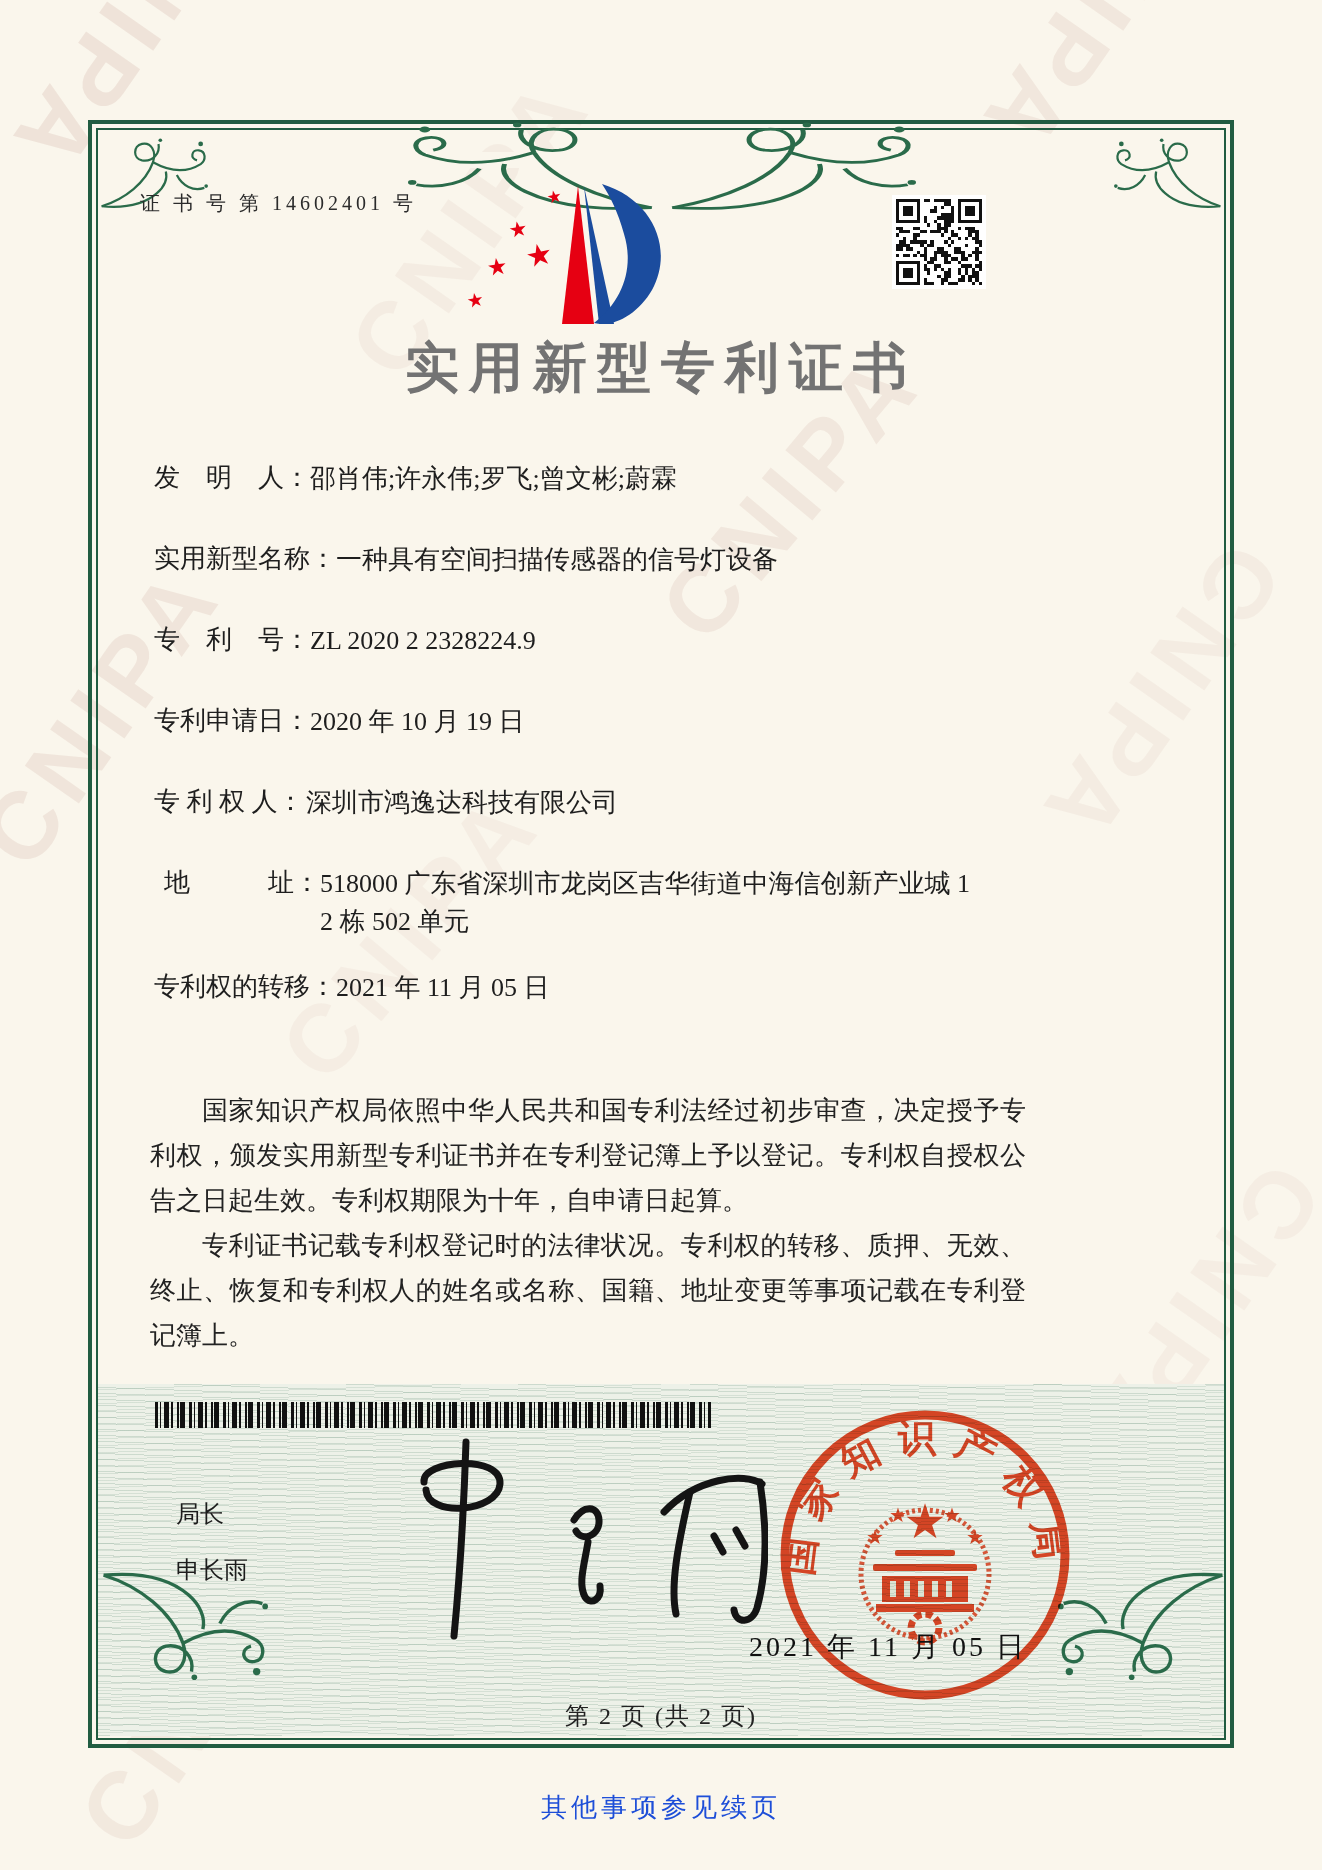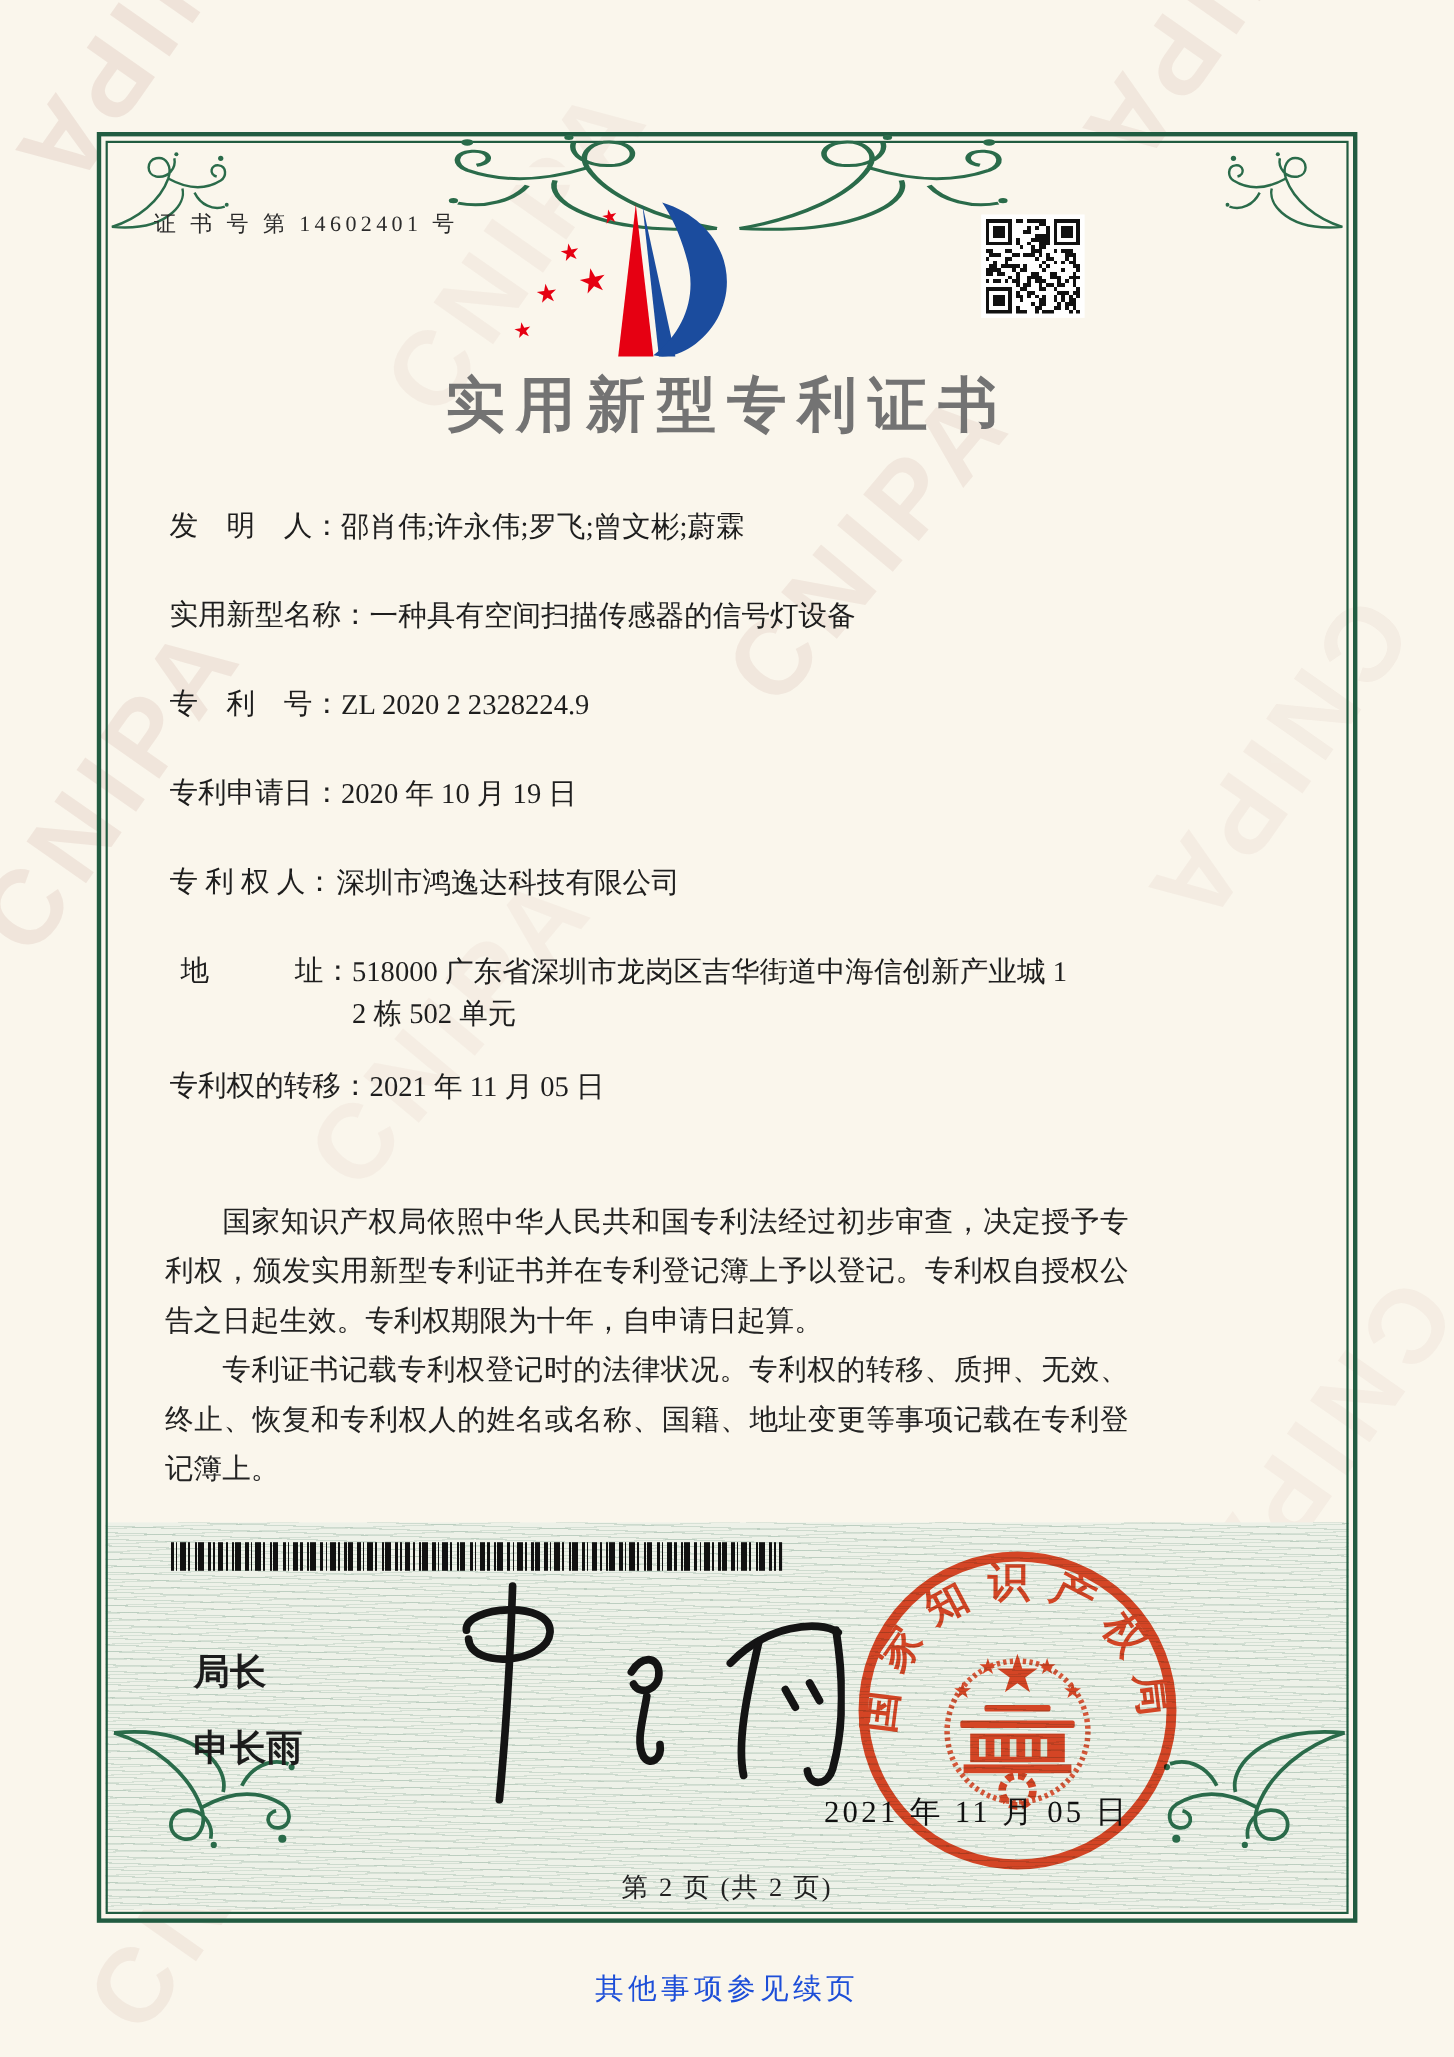--- a/index.html
+++ b/index.html
@@ -51,21 +51,21 @@
       background:repeating-linear-gradient(90deg,
         #111 0 3px, transparent 3px 5px,
         #111 5px 6px, transparent 6px 9px,
         #111 9px 14px, transparent 14px 16px,
         #111 16px 18px, transparent 18px 22px,
         #111 22px 24px, transparent 24px 25px,
         #111 25px 30px, transparent 30px 34px);}
 
   .director{position:absolute;left:176px;top:1498px;
       font-family:"Liberation Sans","DejaVu Sans",sans-serif;
-      font-size:33px;color:#1c1c1c;font-weight:700;}
+      font-size:24px;color:#1c1c1c;font-weight:400;}
   .director .name{margin-top:24px;}
 
   .sig{position:absolute;left:378px;top:1424px;width:390px;height:230px;}
 
   .seal{position:absolute;left:768px;top:1398px;width:314px;height:314px;
       opacity:.93;mix-blend-mode:multiply;}
   .seal-date{position:absolute;left:688px;top:1628px;width:400px;text-align:center;
       font-size:28px;color:#111;letter-spacing:3px;}
 
   .page-info{position:absolute;left:0;top:1700px;width:1322px;text-align:center;

